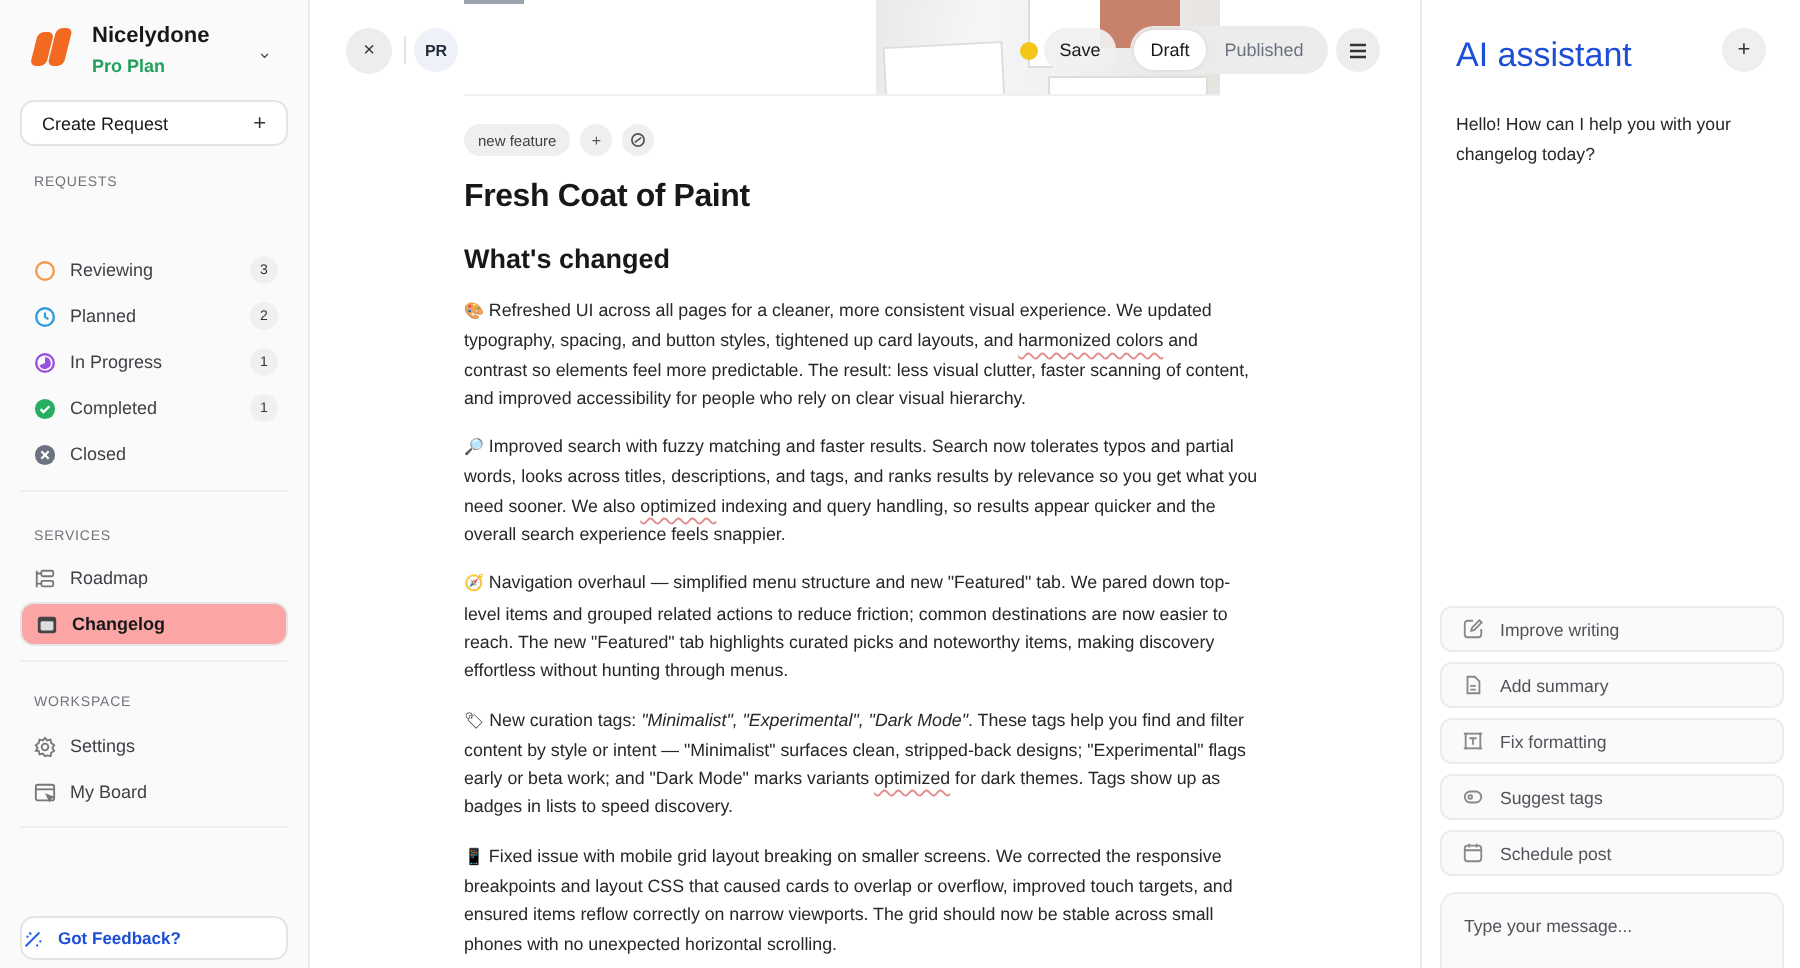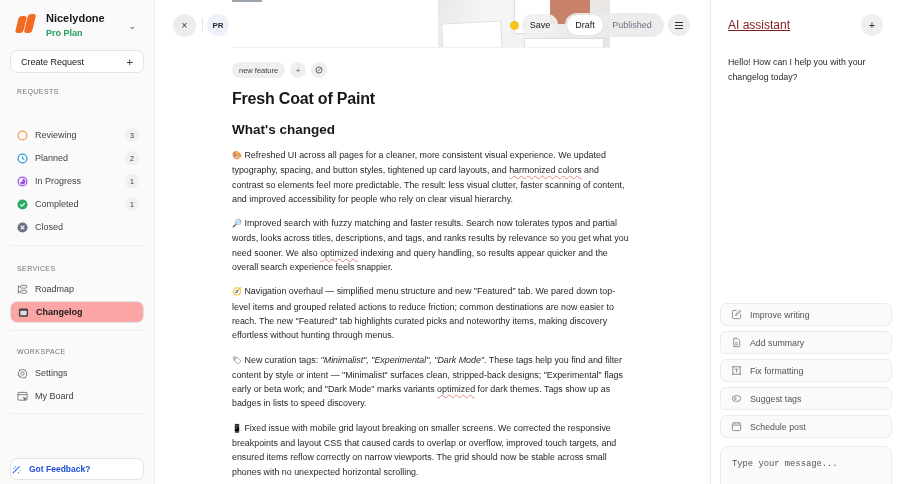--- a/index.html
+++ b/index.html
@@ -61,27 +61,27 @@
   .doc-title { position: absolute; left: 76px; top: 90px; font-size: 16px; font-weight: 700; color: #18181b; letter-spacing: -0.2px; }
   .doc-h2 { position: absolute; left: 76px; top: 122px; font-size: 13.5px; font-weight: 700; color: #18181b; }
   .doc-body { position: absolute; left: 76px; top: 148px; width: 398px; }
   .doc-para { font-size: 8.9px; line-height: 14.3px; color: #27272a; margin-bottom: 10px; }
   .doc-para .emoji { font-family: "DejaVu Sans", sans-serif; font-size: 8px; }
   .doc-para em { font-style: italic; }
   .squig { text-decoration: underline wavy #e58a8a; text-decoration-thickness: 1px; text-underline-offset: 2px; }
 
   
   .assistant { position: absolute; left: 710px; top: 0; width: 190px; height: 484px; background: #fff; border-left: 1px solid #ececec; }
-  .assistant-title { position: absolute; left: 17px; top: 18px; font-size: 12px; color: #7f1d1d; text-decoration: underline; }
+  .assistant-title { position: absolute; left: 17px; top: 18px; font-size: 17px; color: #1d4ed8; }
   .assistant-new { position: absolute; left: 150px; top: 14px; width: 22px; height: 22px; border-radius: 11px; background: #efefef; display: flex; align-items: center; justify-content: center; font-size: 11px; color: #333; }
   .assistant-msg { position: absolute; left: 17px; top: 55px; width: 160px; font-size: 8.8px; line-height: 14.5px; color: #27272a; }
   .action { position: absolute; left: 9px; width: 172px; height: 23px; border: 1px solid #ececec; border-radius: 6px; background: #fafafa; display: flex; align-items: center; padding-left: 10px; font-size: 8.8px; color: #52525b; }
   .action .nav-icon { color: #888; margin-right: 8px; }
   .composer { position: absolute; left: 9px; top: 446px; width: 172px; height: 46px; border: 1px solid #ececec; border-radius: 8px; background: #fafafa; padding: 11px 11px; font-size: 8.8px; color: #52525b; }
-  .composer input { border: none; background: transparent; font-family: Liberation Mono, monospace; font-size: 8.8px; color: #52525b; width: 100%; outline: none; }
+  .composer input { border: none; background: transparent; font-family: Liberation Sans, sans-serif; font-size: 8.8px; color: #52525b; width: 100%; outline: none; }
   .composer input::placeholder { color: #52525b; }
 </style>
 </head>
 <body>
 
 <aside class="sidebar">
   <div class="brand">
     <div class="brand-logo">
         <span></span>
         <span></span>

